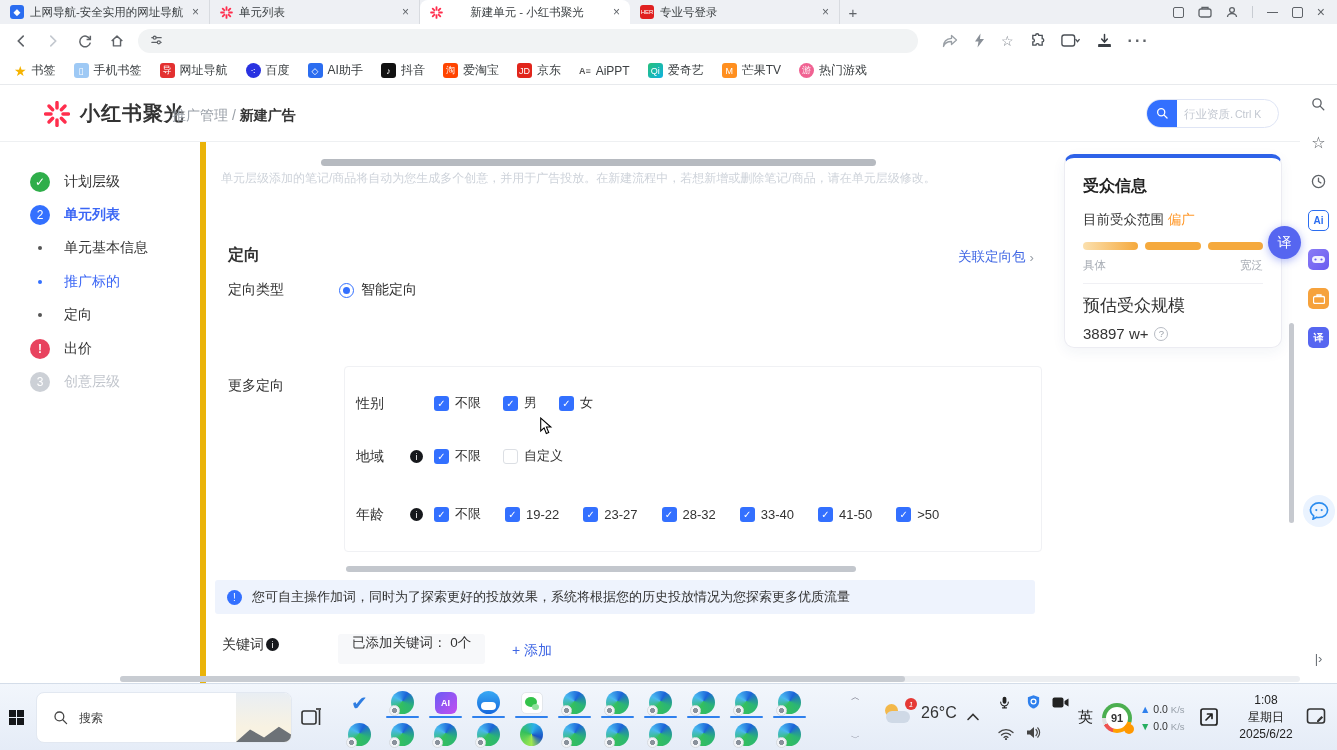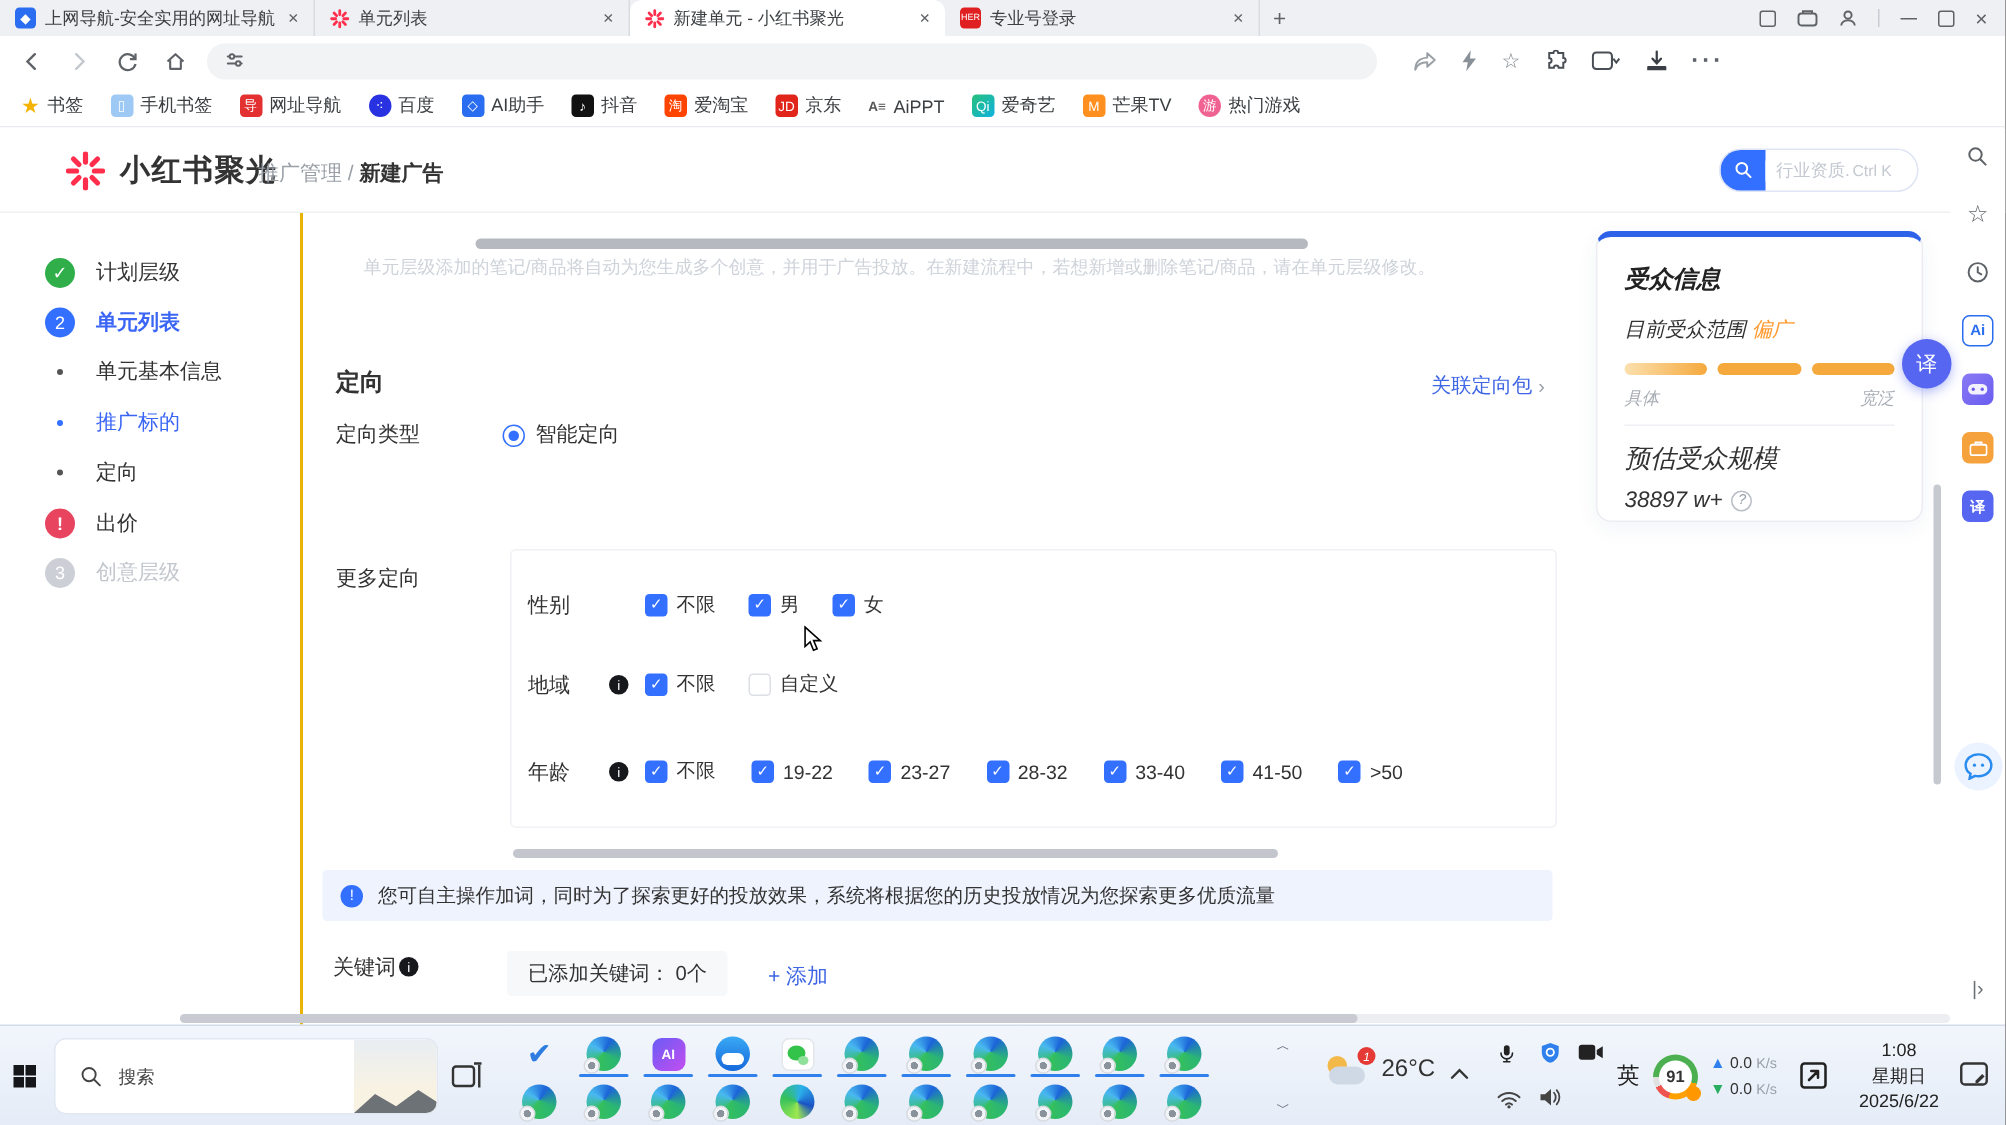--- a/index.html
+++ b/index.html
@@ -3,21 +3,21 @@
 <meta charset="utf-8">
 <style>
   html,body{margin:0;padding:0;background:#333;}
   *{box-sizing:border-box;font-family:"Liberation Sans","DejaVu Sans",sans-serif;}
   .screen{position:relative;width:1337px;height:750px;background:#fff;overflow:hidden;cursor:default;}
   .abs{position:absolute;}
 
   
   .tabstrip{position:absolute;left:0;top:0;width:1337px;height:24px;background:#eef0f4;display:flex;align-items:stretch;}
   .tab{display:flex;align-items:center;gap:6px;width:210px;padding:0 8px 0 10px;font-size:11.5px;color:#3c4043;border-right:1px solid #d8dbe0;}
-  .tab.active{background:#fff;border-radius:8px 8px 0 0;border-right:none;}
+  .tab.active{background:#fff;border-radius:8px 8px 0 0;border-right:none;text-align:center;}
   .tab .ttl{flex:1;white-space:nowrap;overflow:hidden;}
   .tclose{color:#5f6368;font-size:12px;padding:0 2px;}
   .fav{width:14px;height:14px;flex:0 0 14px;border-radius:3px;display:inline-flex;align-items:center;justify-content:center;font-size:9px;color:#fff;}
   .fav-nav{background:#2b6df0;}
   .fav-red{background:#e02020;font-size:6px;}
   .newtab{width:26px;display:flex;align-items:center;justify-content:center;color:#5f6368;font-size:15px;}
   .wincontrols{margin-left:auto;display:flex;align-items:center;gap:14px;padding-right:12px;color:#5f6368;}
   .wc-box{width:11px;height:11px;border:1.2px solid #5f6368;border-radius:2px;}
   .wc-min{width:11px;height:1px;border-bottom:1.4px solid #5f6368;}
   .wc-sep{width:1px;height:12px;background:#c8ccd2;}
@@ -66,25 +66,25 @@
   .radio i{width:7px;height:7px;border-radius:50%;background:#3370ff;}
   .help{font-size:12px;color:#c6ccd4;}
   .gbox{position:absolute;border:1px solid #f0f1f4;border-radius:4px;background:#fff;}
   .optrow{position:absolute;display:flex;align-items:center;}
   .cbitem{display:inline-flex;align-items:center;gap:6px;font-size:13px;color:#333;}
   .cb{width:15px;height:15px;border-radius:3px;background:#3370ff;color:#fff;font-size:10px;display:inline-flex;align-items:center;justify-content:center;font-weight:bold;}
   .cb.off{background:#fff;border:1px solid #dcdfe4;}
   .binfo{width:13px;height:13px;border-radius:50%;background:#16181c;color:#fff;font-size:9px;display:inline-flex;align-items:center;justify-content:center;font-style:normal;}
   .notice{position:absolute;left:215px;top:580px;width:820px;height:34px;background:#eef3fd;border-radius:3px;display:flex;align-items:center;gap:10px;padding:0 12px;font-size:13px;color:#333;}
   .ninfo{width:15px;height:15px;border-radius:50%;background:#3370ff;color:#fff;font-size:10px;display:inline-flex;align-items:center;justify-content:center;flex:0 0 15px;}
-  .kwchip{position:absolute;left:338px;top:634px;height:30px;background:#f7f8fa;border-radius:3px;display:flex;align-items:center;padding:0 14px;font-size:13.5px;color:#333;}
+  .kwchip{position:absolute;left:338px;top:634px;height:30px;background:#f7f8fa;border-radius:3px;display:flex;align-items:flex-start;padding:0 14px;font-size:13.5px;color:#333;}
 
   
   .aud{position:absolute;left:1064px;top:154px;width:218px;height:194px;background:#fff;border:1px solid #ececf2;border-top:4px solid #2e62e8;border-radius:10px;box-shadow:0 4px 14px rgba(40,60,120,.06);}
-  .aud .in{position:relative;padding:18px;font-style:italic;}
+  .aud .in{position:relative;padding:18px;}
   .audtitle{font-size:16px;font-weight:bold;color:#222;}
   .audrange{margin-top:14px;font-size:13.5px;color:#333;}
   .orange{color:#ff9a2e;}
   .bars{margin-top:13px;display:flex;gap:7px;}
   .bar{width:56px;height:8px;border-radius:4px;background:#f5a93d;}
   .bar.first{background:linear-gradient(90deg,#fbe0ae,#f5a93d);}
   .scale{margin-top:8px;display:flex;justify-content:space-between;font-size:11.5px;color:#a8adb5;}
   .audsep{margin-top:10px;border-top:1px solid #f0f0f4;}
   .audest{margin-top:10px;font-size:17px;color:#333;}
   .audval{margin-top:8px;font-size:15px;color:#333;display:flex;align-items:center;gap:6px;}
@@ -383,21 +383,21 @@
     <div class="step" style="top:197px;">
         <span class="mark mk-red">!</span>
         <span>出价</span>
       </div>
     <div class="step stgray" style="top:230px;">
         <span class="mark mk-gray">3</span>
         <span style="color:#c2c6cd;">创意层级</span>
       </div>
   </div>
 
-  <div class="abs" style="left:200px;top:142px;width:860px;height:541px;background:#fff;border-left:2px solid #eab308;text-align:right;">
+  <div class="abs" style="left:200px;top:142px;width:860px;height:541px;background:#fff;border-left:6px solid #eab308;">
 
     <div class="hthumb" style="left:115px;top:17px;width:555px;"></div>
     <div class="fade" style="position:absolute;left:15px;top:28px;width:740px;">单元层级添加的笔记/商品将自动为您生成多个创意，并用于广告投放。在新建流程中，若想新增或删除笔记/商品，请在单元层级修改。</div>
 
     <div class="sect" style="position:absolute;left:22px;top:103px;">定向</div>
     <div class="abs" style="left:752px;top:106px;display:flex;align-items:center;gap:4px;">
       <span class="blink">关联定向包</span>
       <span style="color:#9aa0a8;font-size:13px;">›</span>
     </div>
 

